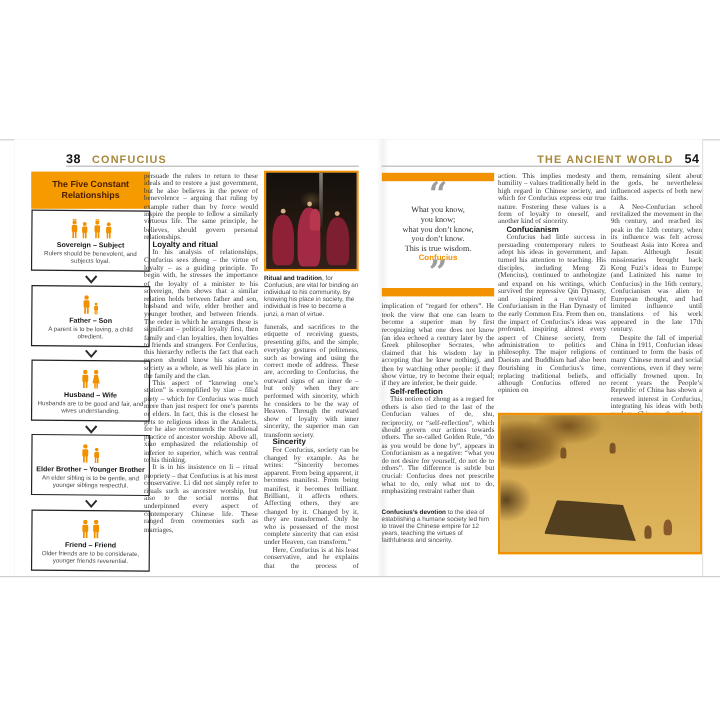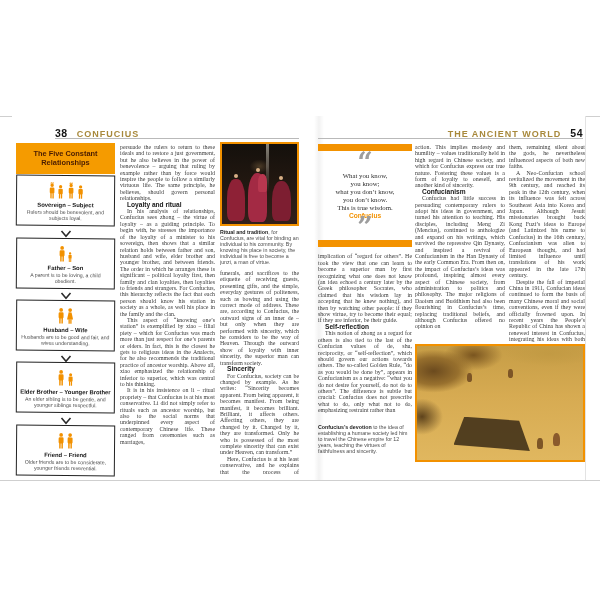--- a/index.html
+++ b/index.html
@@ -27,21 +27,21 @@
   .col{position:absolute;top:28px;font-size:5.9px;line-height:6.4px;text-align:justify;overflow:hidden;}
   .col p{margin:0;}
   .col p + p{text-indent:7px;}
   .shead{font-family:"Liberation Sans",sans-serif;font-weight:bold;font-size:6.6px;color:#161616;
          margin:4px 0 2px 0;text-indent:0;}
   .caption{font-family:"Liberation Sans",sans-serif;font-size:5.3px;line-height:6px;color:#4c4c4c;
            text-align:left;}
   .caption b{color:#1c1c1c;}
 
   
-  .sidebar{position:absolute;left:4px;top:27px;width:99px;}
+  .sidebar{position:absolute;left:14px;top:27px;width:99px;}
   .sb-head{background:#f59b00;color:#4a1d00;font-family:"Liberation Sans",sans-serif;font-weight:bold;
            font-size:7.4px;line-height:8.6px;text-align:center;padding:7px 6px;}
   .rel-box{border:1.6px solid #222;background:#fff;text-align:center;padding:4px 3px 4px 3px;
            margin-top:1px;}
   .rel-box:nth-of-type(odd){transform:rotate(-0.5deg);}
   .rel-box:nth-of-type(even){transform:rotate(0.5deg);}
   .rel-name{font-family:"Liberation Sans",sans-serif;font-weight:bold;font-size:5.9px;line-height:6.6px;color:#141414;margin-top:2px;}
   .rel-desc{font-family:"Liberation Sans",sans-serif;font-size:5.2px;line-height:5.9px;color:#4c4c4c;margin-top:1px;}
   .icon-row{display:flex;justify-content:center;align-items:flex-end;gap:3px;height:18px;margin-top:2px;}
   .icon-row .grp{display:flex;align-items:flex-end;gap:1.5px;}

